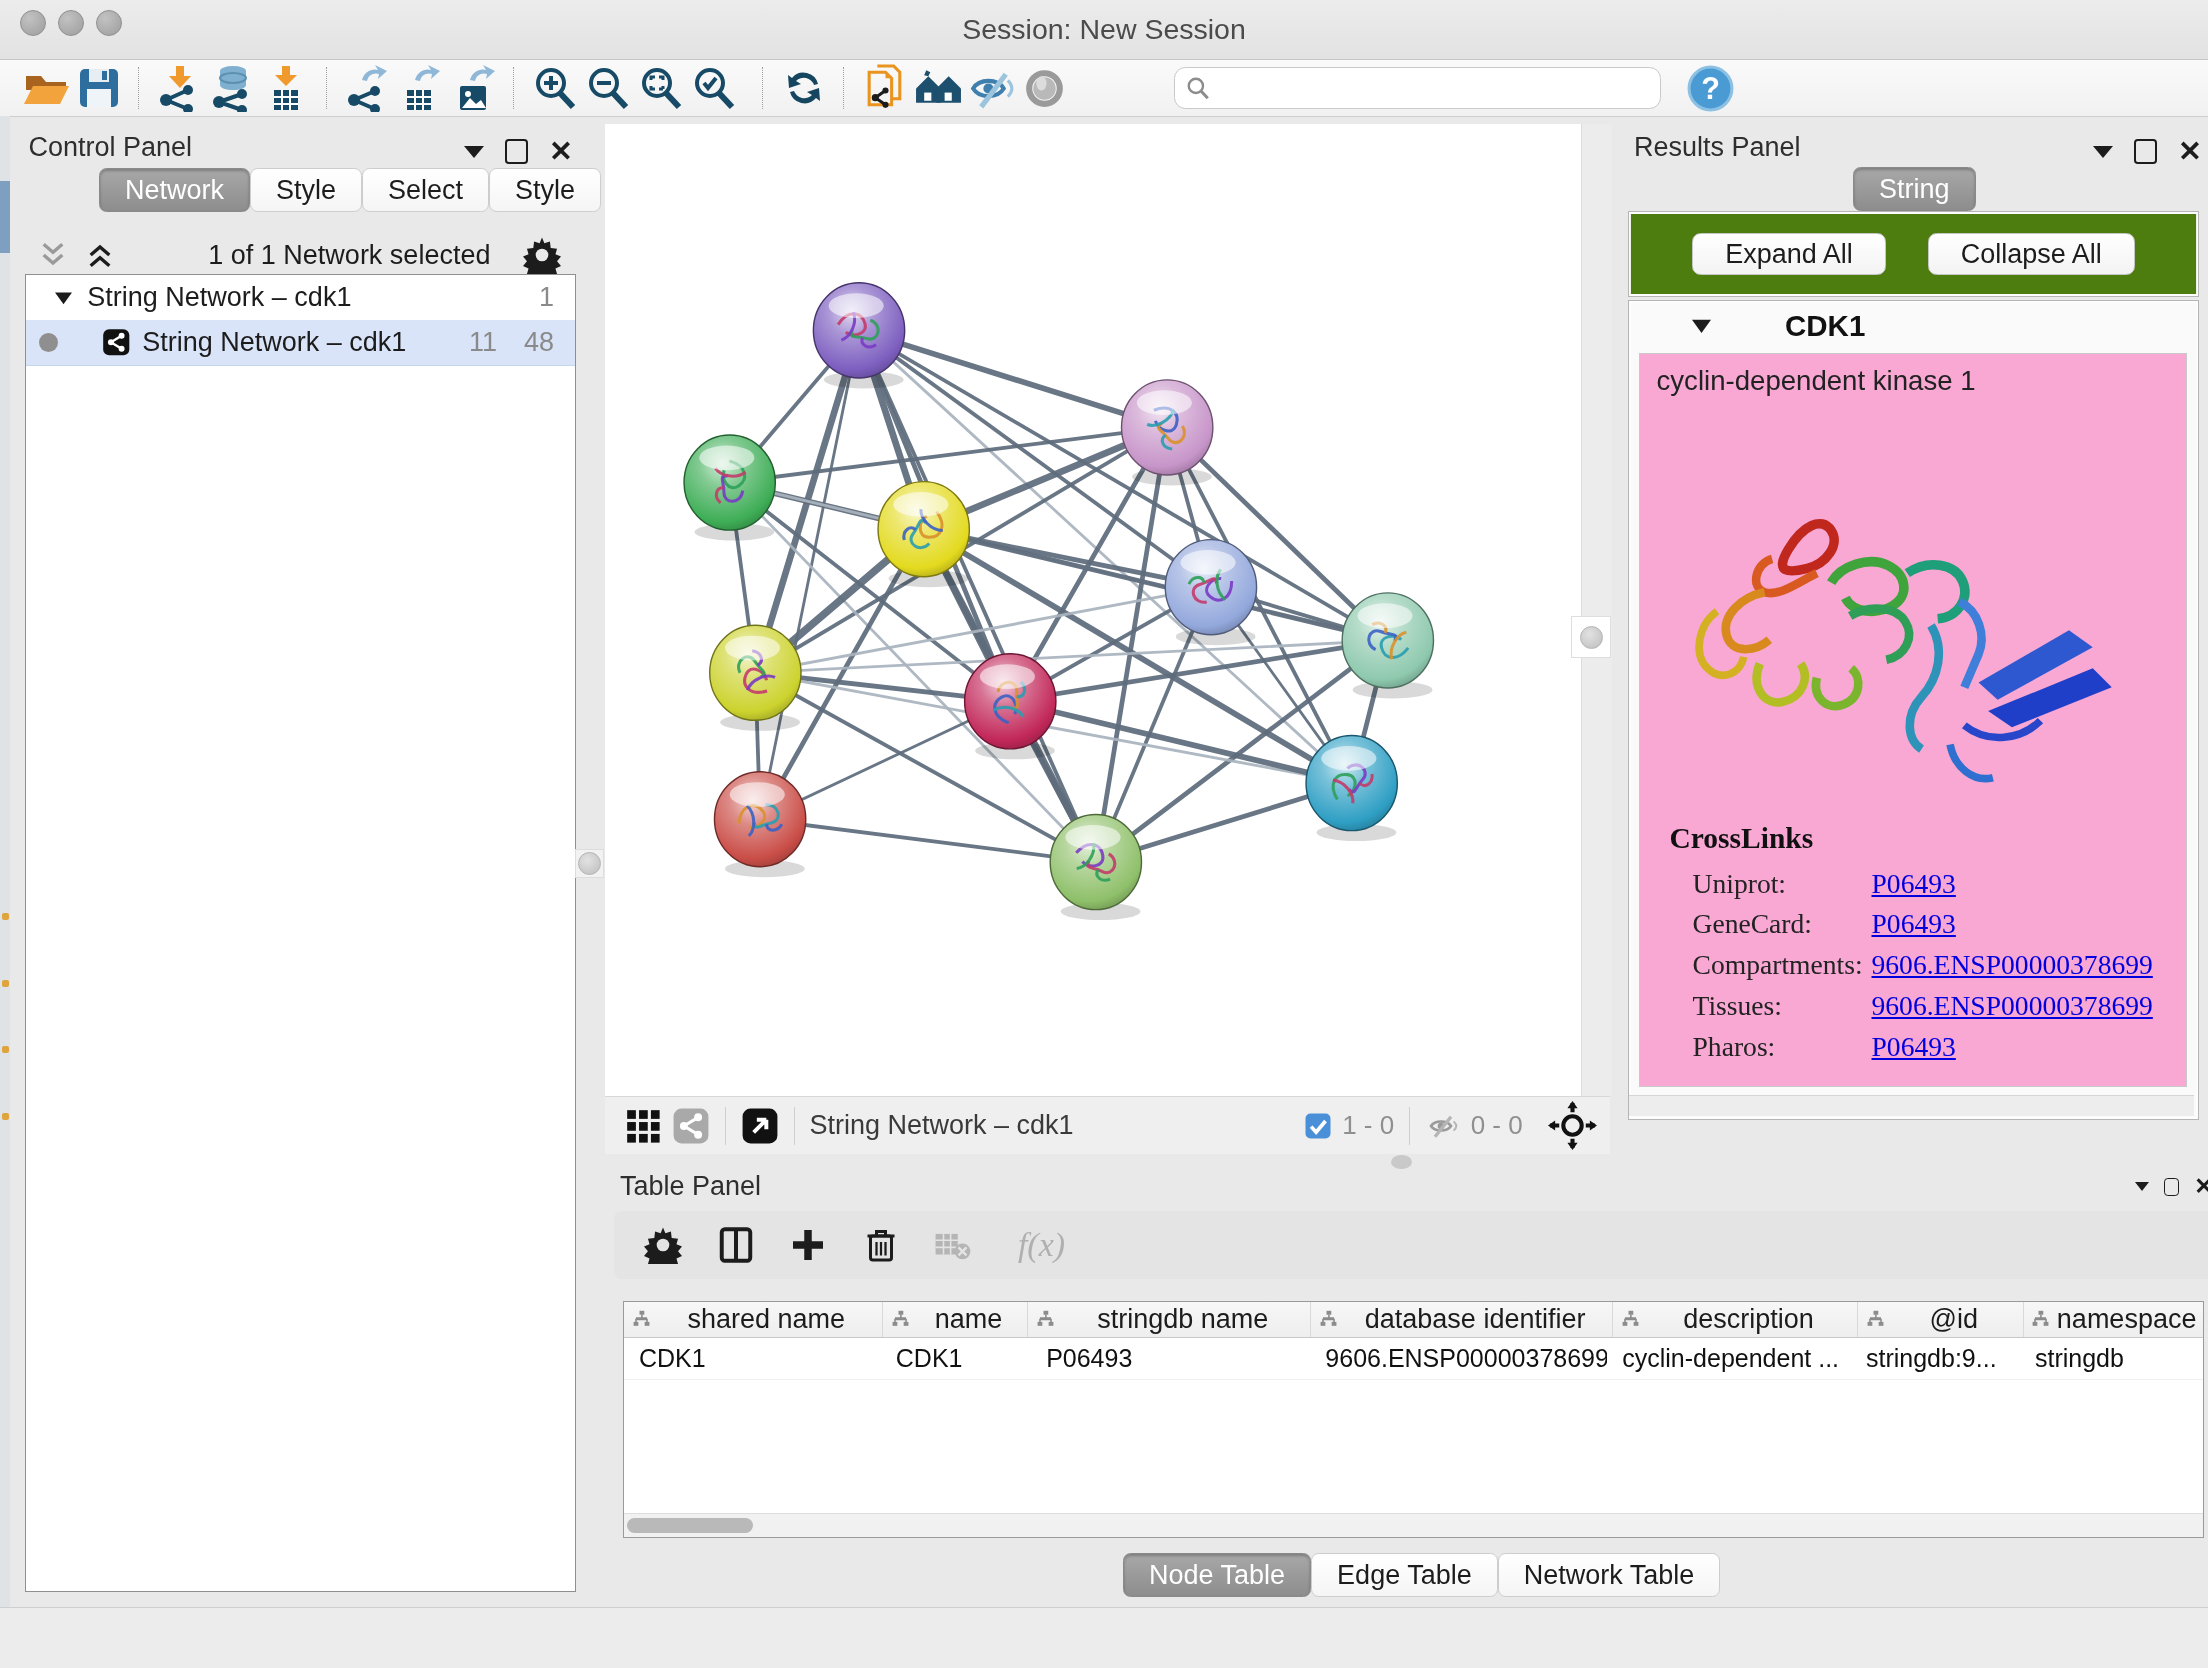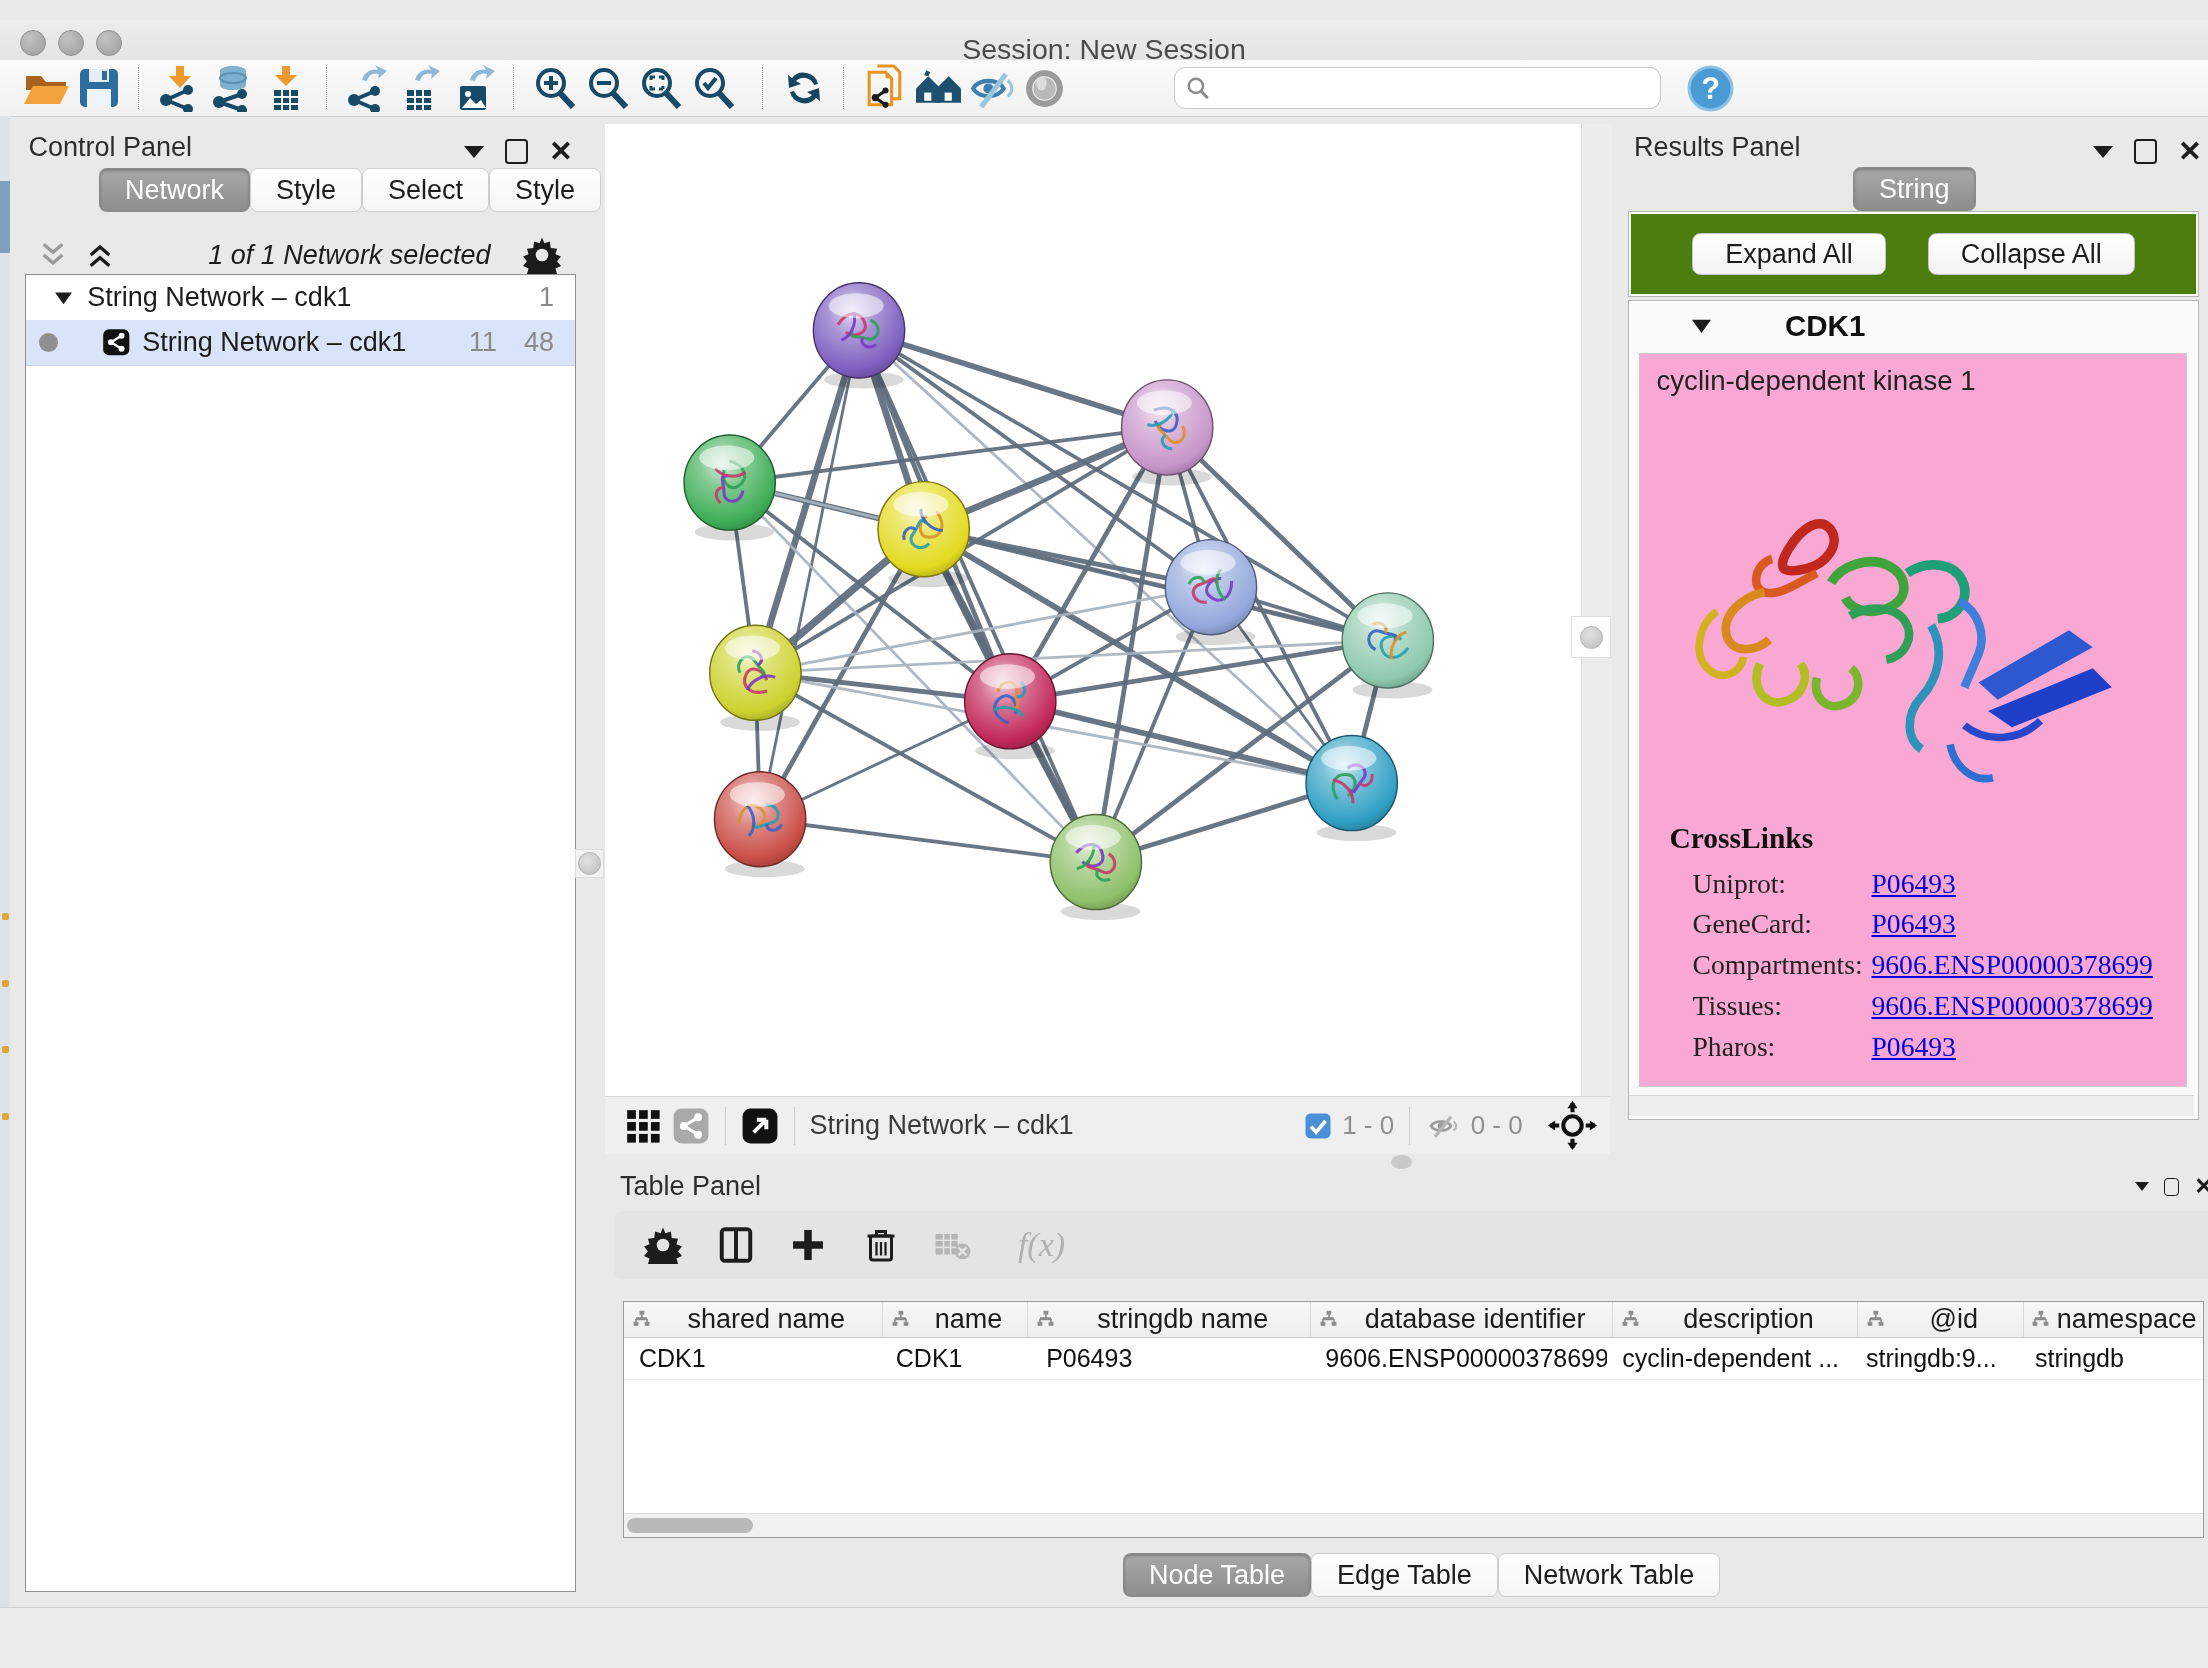--- a/index.html
+++ b/index.html
@@ -1,39 +1,39 @@
 <!DOCTYPE html>
 <html style="font-size:15px"><head>
 <meta charset="utf-8">
 <style>
   html,body{margin:0;padding:0;background:#e9e9e9;font-family:"Liberation Sans",sans-serif;}
   #window{position:relative;width:2208px;height:1668px;background:#e9e9e9;overflow:hidden;}
   .abs{position:absolute;}
   
-  #titlebar{left:0;top:0;width:2208px;height:59px;background:linear-gradient(#ececec,#e2e2e2);border-bottom:1px solid #c6c6c6;margin-top:20px;}
+  #titlebar{left:0;top:0;width:2208px;height:59px;background:linear-gradient(#ececec,#e2e2e2);border-bottom:1px solid #c6c6c6;}
   .tl{top:9.5px;width:24px;height:24px;border-radius:50%;background:radial-gradient(circle at 35% 30%,#c2c2c2,#9d9d9d);border:1px solid #8f8f8f;}
   #win-title{left:0;top:13.3px;width:2208px;text-align:center;font-size:28.5px;color:#4b4b4b;}
   
   #toolbar{left:0;top:60px;width:2208px;height:56px;background:linear-gradient(#fafafa,#f1f1f1);border-bottom:1px solid #cfcfcf;display:flex;align-items:center;}
   .tico{width:53px;height:49px;display:flex;align-items:center;justify-content:center;flex:0 0 auto;}
   .tsep{width:1px;height:42px;border-left:1.9px dotted #9f9f9f;margin:0 13.3px;flex:0 0 auto;}
   #searchbox{width:466px;height:40px;background:#fff;border:1px solid #c9c9c9;border-radius:11.4px;display:flex;align-items:center;padding:0 9.5px;margin-left:103px;}
   #searchbox input{border:none;outline:none;font-size:25px;flex:1;background:transparent;}
   
   .panel-title{font-size:27px;color:#2e2e2e;}
   .pctl{display:flex;gap:21px;align-items:center;}
   .tri{width:0;height:0;border-left:10.5px solid transparent;border-right:10.5px solid transparent;border-top:12.4px solid #1c1c1c;}
   .maxbox{width:19px;height:21px;border:2.9px solid #1c1c1c;border-radius:3.8px;}
   .closex{font-size:28.5px;font-weight:bold;color:#1c1c1c;line-height:21px;}
   .wtab{height:42px;border:1px solid #cdcdcd;background:linear-gradient(#ffffff,#f5f5f5);color:#1c1c1c;font-size:27px;display:flex;align-items:center;justify-content:center;border-radius:7.6px;padding:0 25px;}
   .wtab.sel{background:linear-gradient(#a8a8a8,#8d8d8d);color:#fff;border-color:#8a8a8a;box-shadow:inset 0 1.9px 2.9px rgba(0,0,0,.25);}
   
   #cp-title{left:28.5px;top:132px;}
   #cp-tabs{left:64px;top:168px;display:flex;padding-left:35px;}
-  #cp-sub{left:36px;top:236px;width:533px;height:38px;display:flex;align-items:center;font-style:italic;}
+  #cp-sub{left:36px;top:236px;width:533px;height:38px;display:flex;align-items:center;}
   #cp-selinfo{font-size:27px;color:#1c1c1c;margin-left:91px;}
   #tree-box{left:25px;top:274px;width:549px;height:1316px;background:#fff;border:1.9px solid #8f8f8f;}
   .tree-row{position:relative;width:100%;height:45px;display:flex;align-items:center;font-size:27px;color:#1c1c1c;}
   .tree-row.selrow{background:#d9e4f8;border-bottom:1px solid #c6d4ee;}
   .tree-num{color:#8a8a8a;}
   
   #netview{left:605px;top:124px;width:976px;height:972px;background:#fff;}
   #net-gutter{left:1581px;top:124px;width:29.5px;height:972px;background:#ececec;border-left:1px solid #dcdcdc;}
   #gutter-handle{left:1571px;top:616px;width:38px;height:40px;background:#fff;border:1px solid #dedede;display:flex;align-items:center;justify-content:center;}
   .dotgrip{width:21px;height:21px;border-radius:50%;background:radial-gradient(circle at 40% 35%,#e2e2e2,#bdbdbd);border:1px solid #b3b3b3;}

